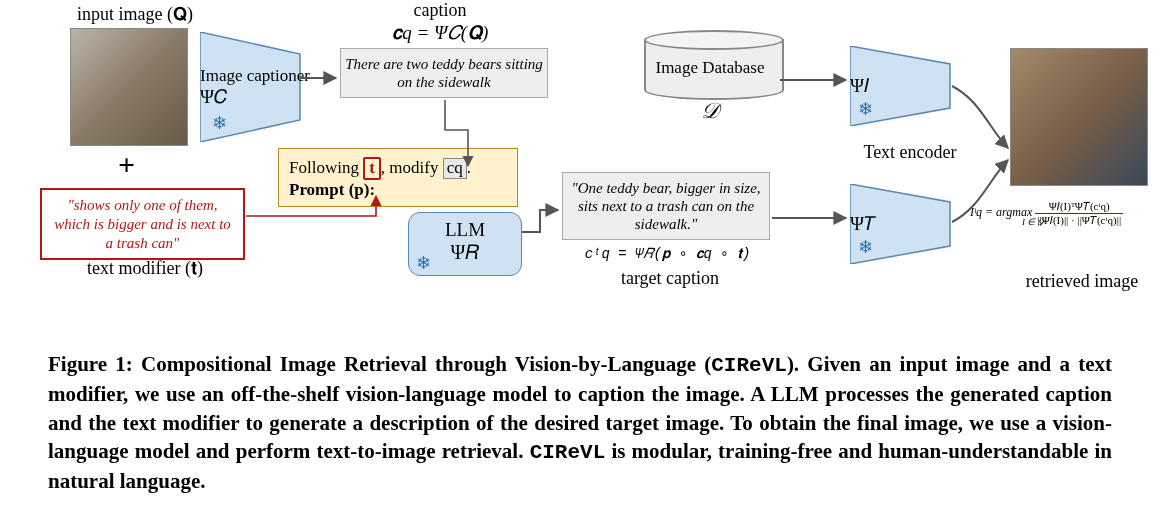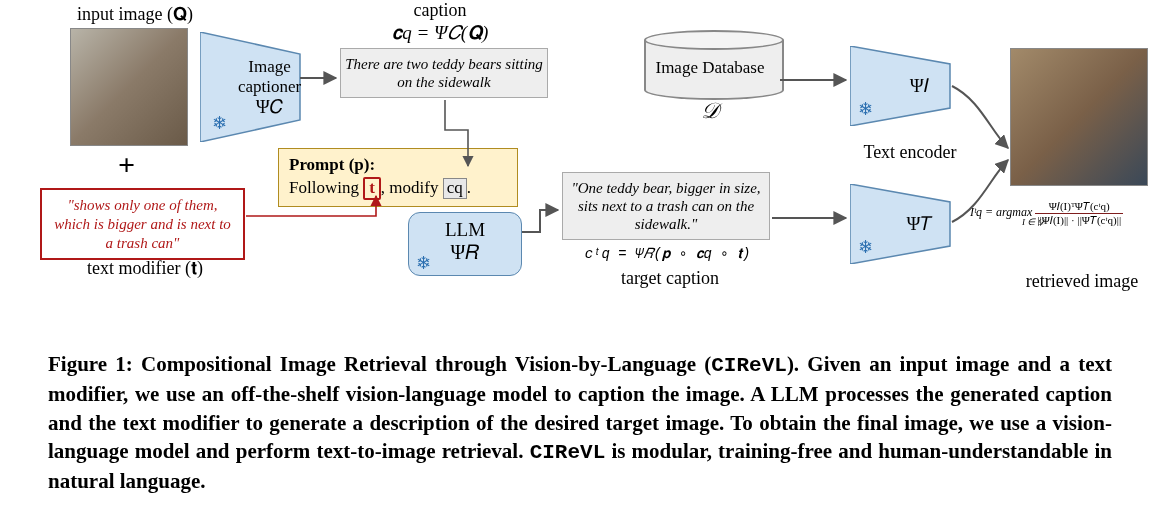--- a/index.html
+++ b/index.html
@@ -12,21 +12,21 @@
   .lbl { position: absolute; font-size: 18px; text-align: center; line-height: 1.2; }
   .formula { font-family: "Times New Roman", Times, serif; font-style: italic; }
 
   
   .img-box { position: absolute; border: 1px solid #888; background: linear-gradient(135deg,#b8b4a8 0%,#8a7a68 50%,#6a5a48 100%); }
   .img-box.right { background: linear-gradient(135deg,#a28a6a 0%,#7a6048 50%,#3a4858 100%); }
 
   
   .trap { position: absolute; }
   .trap svg { display:block; }
-  .trap .tlabel { position:absolute; left:0; right:0; top:50%; transform:translateY(-50%); text-align:center; font-size:17px; line-height:1.15;padding-left:29px; }
+  .trap .tlabel { position:absolute; left:0; right:0; top:50%; transform:translateY(-50%); font-size:17px; line-height:1.15; }
   .trap .psi { font-size:19px; }
 
   
   .qbox { position: absolute; background:#eeeeee; border:1px solid #aaa; font-style: italic; font-size:15px; text-align:center; padding:6px 4px; line-height:1.2; }
   .modbox { position:absolute; border:2px solid #b01818; background:#fff; font-style:italic; font-size:15px; color:#b01818; text-align:center; padding:6px 8px; line-height:1.25; }
   .prompt { position:absolute; background:#fff2cc; border:1px solid #b08c20; padding:6px 10px; font-size:17px; }
   .prompt .tchip { display:inline-block; border:2px solid #b01818; color:#b01818; font-weight:bold; padding:0 4px; border-radius:2px; line-height:1.1; }
   .prompt .cchip { display:inline-block; border:1px solid #888; background:#e8e8e8; padding:0 3px; line-height:1.1; font-family:"Times New Roman"; }
   .llm { position:absolute; background:#cfe2f3; border:1px solid #5b88b0; border-radius:12px; text-align:center; font-size:19px; padding:6px 0 2px 0; }
   .db { position:absolute; text-align:center; }
@@ -69,27 +69,27 @@
     <div class="tlabel"><span>Image captioner</span><br><span class="psi">Ψ𝐶</span></div>
   </div>
   <div class="snow" style="left:212px; top:112px;">❄</div>
 
   <div class="lbl" style="left:355px; top:0px; width:170px;">caption</div>
   <div class="lbl formula" style="left:355px; top:22px; width:170px; font-size:19px;">𝐜q = Ψ𝐶(𝐐)</div>
 
   <div class="qbox" style="left:340px; top:48px; width:208px;">There are two teddy bears sitting on the sidewalk</div>
 
   <div class="prompt" style="left:278px; top:148px; width:240px;">
-    <div style="font-weight:bold;">Prompt (p):</div>
     <div style="margin-top:2px;">
       <span>Following</span>
       <span class="tchip">t</span><span>,</span>
       <span>modify</span>
       <span class="cchip"><span>cq</span></span><span>.</span>
     </div>
+    <div style="font-weight:bold;">Prompt (p):</div>
   </div>
 
   <div class="llm" style="left:408px; top:212px; width:114px; height:64px;">
     <div>LLM</div>
     <div class="psi" style="font-size:20px;">Ψ𝑅</div>
   </div>
   <div class="snow" style="left:416px; top:252px;">❄</div>
 
   <div class="qbox" style="left:562px; top:172px; width:208px;">"One teddy bear, bigger in size, sits next to a trash can on the sidewalk."</div>
   <div class="lbl formula" style="left:560px; top:246px; width:215px; font-size:14px;font-family:Liberation Mono, monospace;">cᵗq = Ψ𝑅(𝐩 ∘ 𝐜q ∘ 𝐭)</div>

